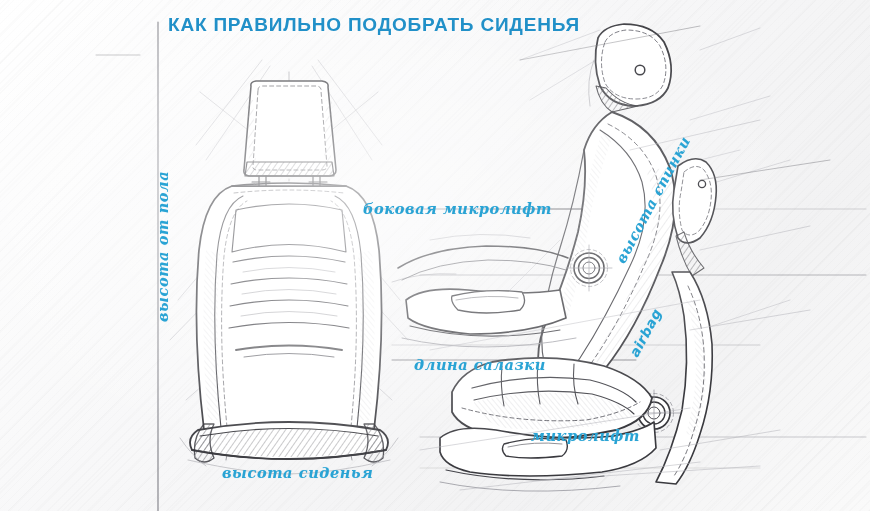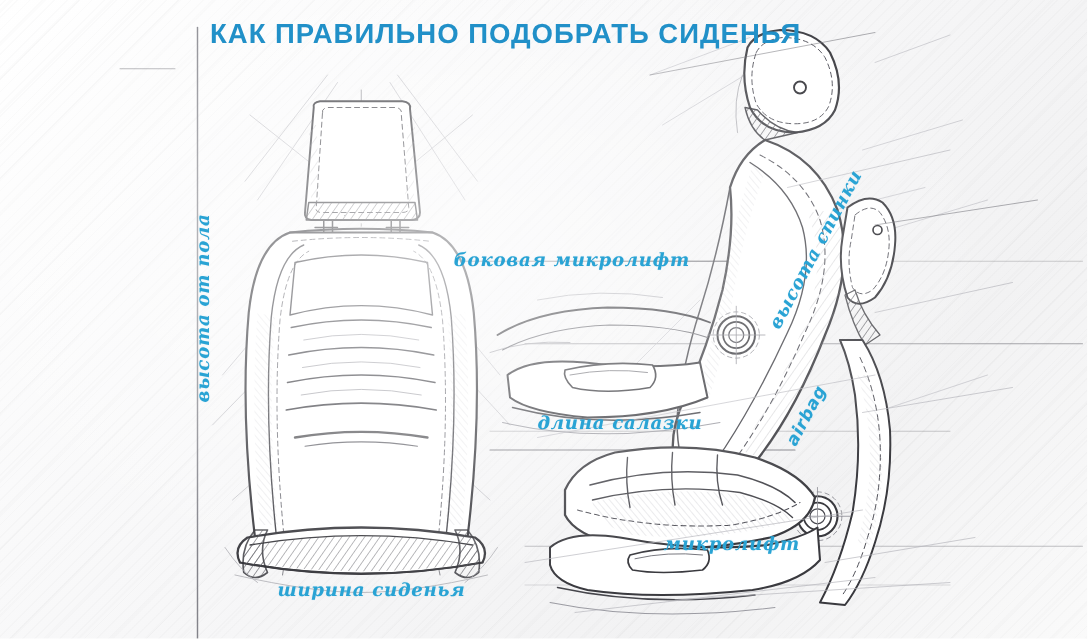--- a/index.html
+++ b/index.html
@@ -42,21 +42,21 @@
     inset: 0;
     background: radial-gradient(ellipse at 40% 40%, rgba(255,255,255,0.65) 0%, rgba(255,255,255,0) 62%);
     pointer-events: none;
   }
 
   
   .title {
     position: absolute;
     left: 168px;
     top: 14px;
-    font-size: 22px;
+    font-size: 19px;
     letter-spacing: 0.8px;
     font-weight: 700;
     color: #2190c8;
     white-space: nowrap;
   }
 
   
   .sketch {
     position: absolute;
     inset: 0;
@@ -68,21 +68,21 @@
     color: #29a3d4;
     font-family: "DejaVu Serif", serif;
     font-style: italic;
     font-weight: 700;
     font-size: 14.5px;
     letter-spacing: 0.6px;
     white-space: nowrap;
     text-shadow: 0 0 1px rgba(41,163,212,0.25);
   }
   .lbl-boc   { left: 363px; top: 200px; }
-  .lbl-dlina { left: 414px; top: 330px; margin-left: 16px; }
+  .lbl-dlina { left: 414px; top: 356px; }
   .lbl-shir  { left: 222px; top: 464px; }
   .lbl-micro { left: 531px; top: 427px; }
   .lbl-vysp  { left: 154px; top: 322px; transform: rotate(-90deg); transform-origin: left top; }
   .lbl-vyssp { left: 612px; top: 258px; transform: rotate(-62deg); transform-origin: left top; }
   .lbl-air   { left: 626px; top: 352px; transform: rotate(-62deg); transform-origin: left top; font-family:"DejaVu Sans", sans-serif; font-size:13.5px;}
 </style>
 </head>
 <body>
 
 <div id="stage">
@@ -372,19 +372,19 @@
       </g>
     </g>
   </svg>
 
   <div class="vignette"></div>
 
   <div class="title">КАК ПРАВИЛЬНО ПОДОБРАТЬ СИДЕНЬЯ</div>
 
   <div class="label lbl-boc">боковая микролифт</div>
   <div class="label lbl-dlina">длина салазки</div>
-  <div class="label lbl-shir">ширина сиденья</div>
+  <div class="label lbl-shir">высота сиденья</div>
   <div class="label lbl-micro">микролифт</div>
   <div class="label lbl-vysp">высота от пола</div>
   <div class="label lbl-vyssp">высота спинки</div>
   <div class="label lbl-air">airbag</div>
 
 </div>
 
 </body></html>

